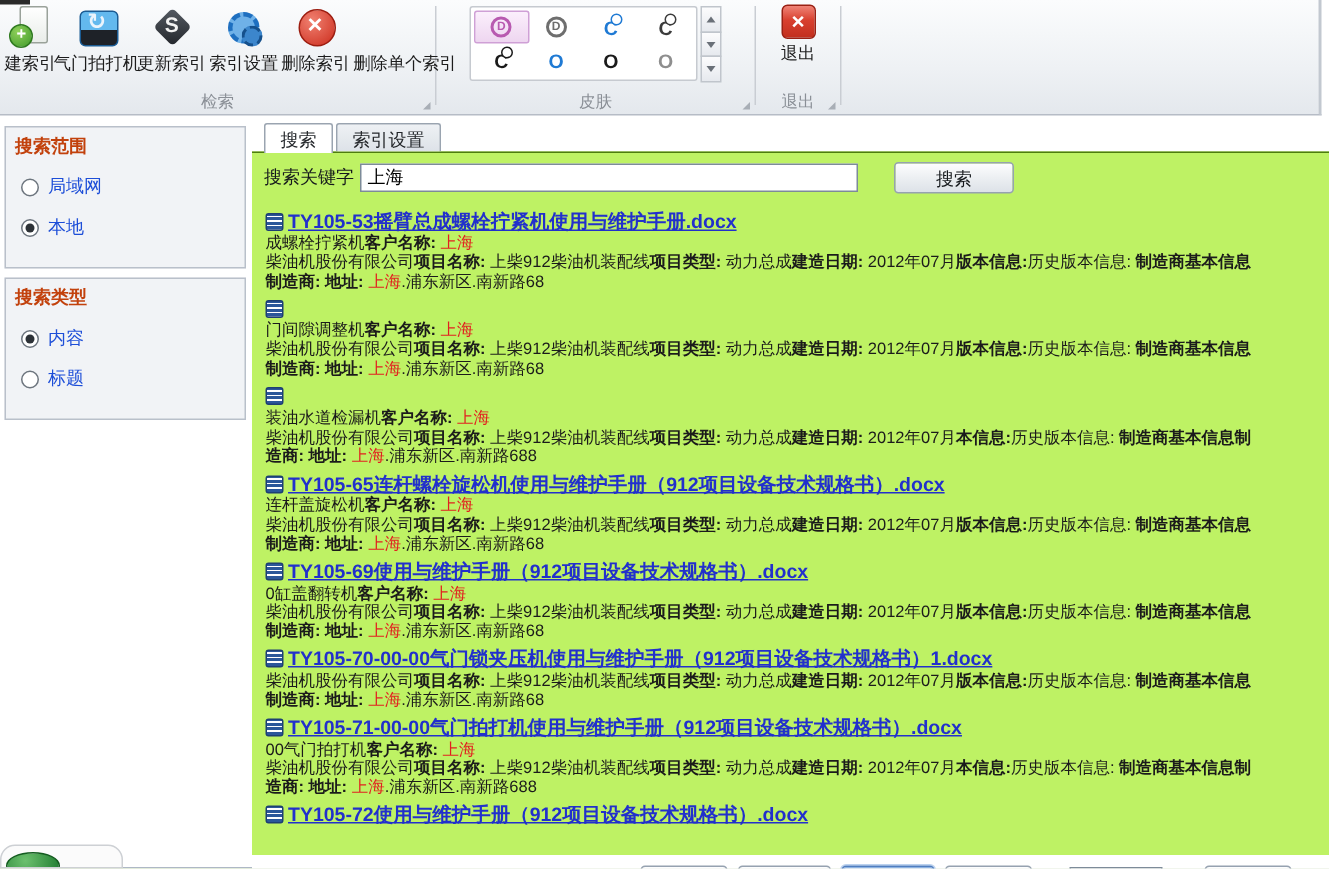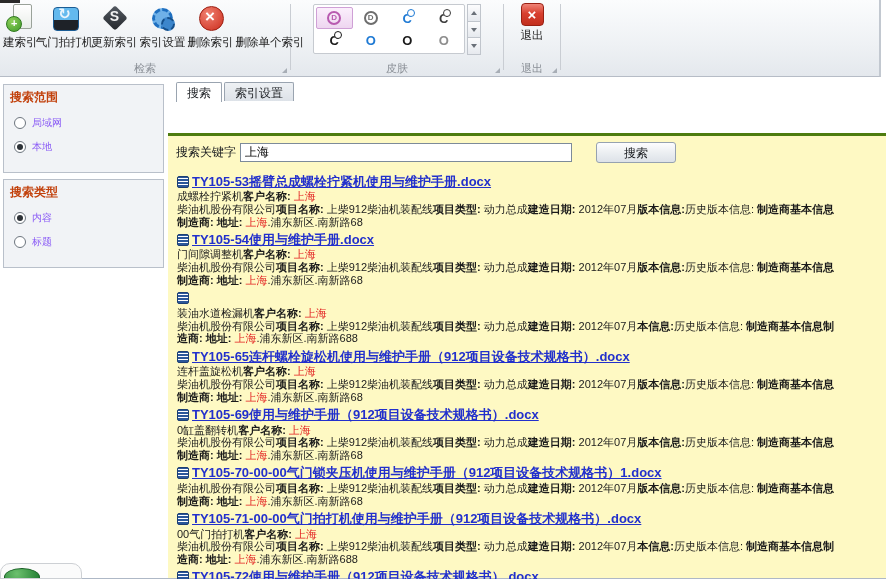--- a/index.html
+++ b/index.html
@@ -66,33 +66,33 @@
   .tri-up { width:0;height:0;border-left:3px solid transparent;border-right:3px solid transparent;border-bottom:4px solid #6a7078; }
   .tri-down { width:0;height:0;border-left:3px solid transparent;border-right:3px solid transparent;border-top:4px solid #6a7078; }
 
   .exit-icon { width:23px; height:23px; border-radius:4px; background:linear-gradient(#ef8376,#d8402f 45%,#c22f1e);
     border:1px solid #992013; color:#fff; font-weight:bold; font-size:15px; line-height:21px; text-align:center; }
 
   
   .sidebar { position:absolute; left:3px; top:84px; width:161px; }
   .side-box { background:#f1f3f6; border:1px solid #b9c0ca; margin-bottom:6px; padding:4px 6px 8px 6px; }
   .side-box-title { font-size:12px; color:#c2410c; font-weight:bold; margin-bottom:8px; }
-  .radio-row { display:flex; align-items:center; margin:10px 2px 10px 4px; font-size:10px; color:#8b5cf6; }
+  .radio-row { display:flex; align-items:center; margin:10px 2px 10px 4px; font-size:12px; color:#1d4ed8; }
   .radio { width:12px; height:12px; border:1px solid #6d757e; border-radius:50%; background:#fff; margin-right:6px;
     display:inline-flex; align-items:center; justify-content:center; }
   .radio .dot { width:6px; height:6px; border-radius:50%; background:#2d3237; display:none; }
   .radio.checked .dot { display:block; }
 
   
   .main { position:absolute; left:168px; top:82px; right:0; bottom:0; }
   .tabs { position:relative; height:19px; padding-left:8px; display:flex; z-index:2; }
   .tab { font-size:12px; padding:2px 10px 3px 10px; border:1px solid #9aa4b0; border-bottom:none;
     border-radius:2px 2px 0 0; margin-right:2px; background:linear-gradient(#eef1f4,#dde2e8); color:#23262a; }
   .tab.active { background:#fff; position:relative; top:0; height:20px; font-weight:normal; }
-  .tab-content { position:absolute; left:0; top:19px; right:0; bottom:0; border-top:3px solid #4d7c0f; background:#fef9c3;margin-top:32px; }
+  .tab-content { position:absolute; left:0; top:19px; right:0; bottom:0; border-top:1px solid #4d7c0f; background:#bef264; }
 
   .search-row { display:flex; align-items:center; padding:6px 8px 2px 8px; }
   .search-label { font-size:12px; color:#15181c; margin-right:4px; white-space:nowrap; }
   .search-input { width:332px; height:19px; border:1px solid #7d8b99; font-size:12px; padding:1px 4px;
     font-family:"Liberation Sans","DejaVu Sans",sans-serif; }
   .btn { height:21px; font-size:12px; color:#15181c; text-align:center;
     background:linear-gradient(#fdfdfe,#eceff2 50%,#dde2e8); border:1px solid #96a2b0; border-radius:3px;
     padding:2px 14px; cursor:default; white-space:nowrap; }
   .search-btn { margin-left:24px; width:80px; }
 
@@ -298,21 +298,20 @@
       <a class="result-link" href="#">TY105-53摇臂总成螺栓拧紧机使用与维护手册.docx</a>
     </div>
   <div class="desc-line"><span>成螺栓拧紧机</span><span class="bl">客户名称: </span><span class="red">上海</span></div>
             <div class="desc-line"><span>柴油机股份有限公司</span><span class="bl">项目名称: </span><span>上柴912柴油机装配线</span><span class="bl">项目类型: </span><span>动力总成</span><span class="bl">建造日期: </span><span>2012年07月</span><span class="bl">版本信息:</span><span>历史版本信息: </span><span class="bl">制造商基本信息</span></div>
             <div class="desc-line"><span class="bl">制造商: 地址: </span><span class="red">上海</span><span>.浦东新区.南新路68</span></div>
           </div>
 
   <div class="result-item">
     <div class="result-link-row">
       <span class="word-icon"></span>
-      <a class="result-link" href="#">TY105-54使用与维护手册.docx</a>
     </div>
   <div class="desc-line"><span>门间隙调整机</span><span class="bl">客户名称: </span><span class="red">上海</span></div>
             <div class="desc-line"><span>柴油机股份有限公司</span><span class="bl">项目名称: </span><span>上柴912柴油机装配线</span><span class="bl">项目类型: </span><span>动力总成</span><span class="bl">建造日期: </span><span>2012年07月</span><span class="bl">版本信息:</span><span>历史版本信息: </span><span class="bl">制造商基本信息</span></div>
             <div class="desc-line"><span class="bl">制造商: 地址: </span><span class="red">上海</span><span>.浦东新区.南新路68</span></div>
           </div>
 
   <div class="result-item">
     <div class="result-link-row">
       <span class="word-icon"></span>
     </div>

